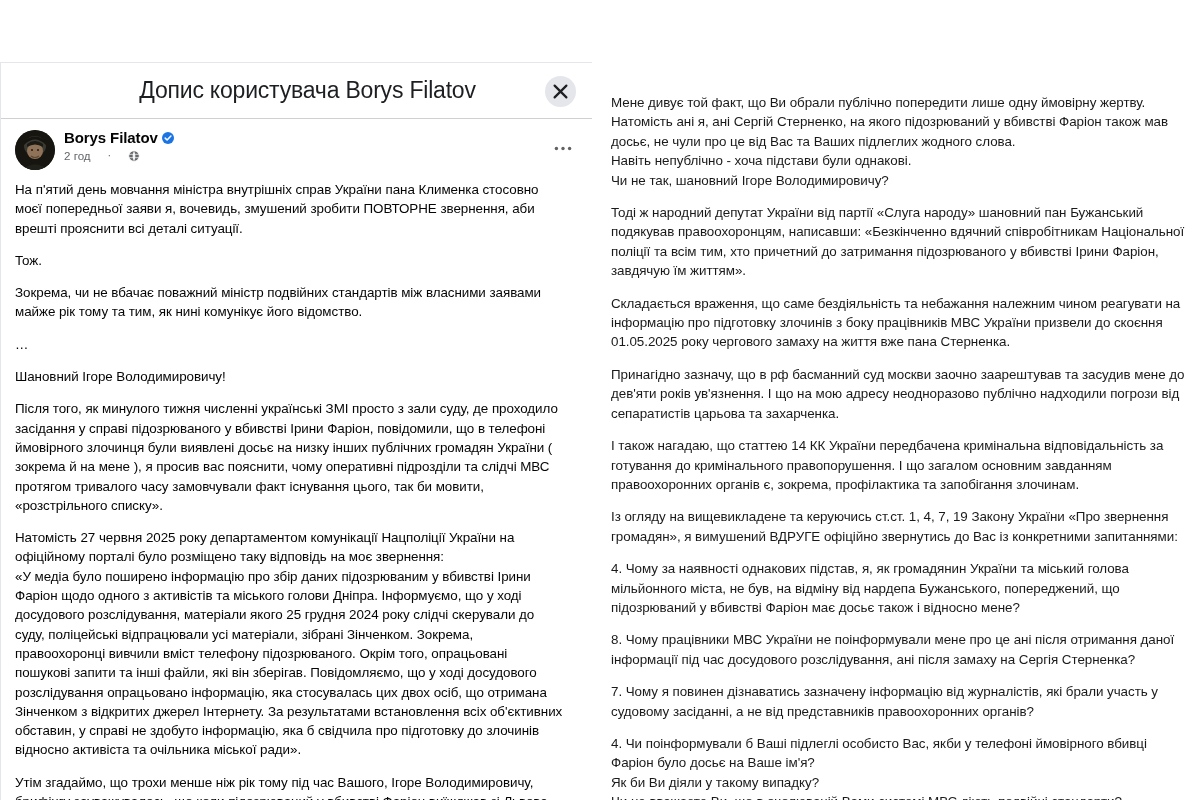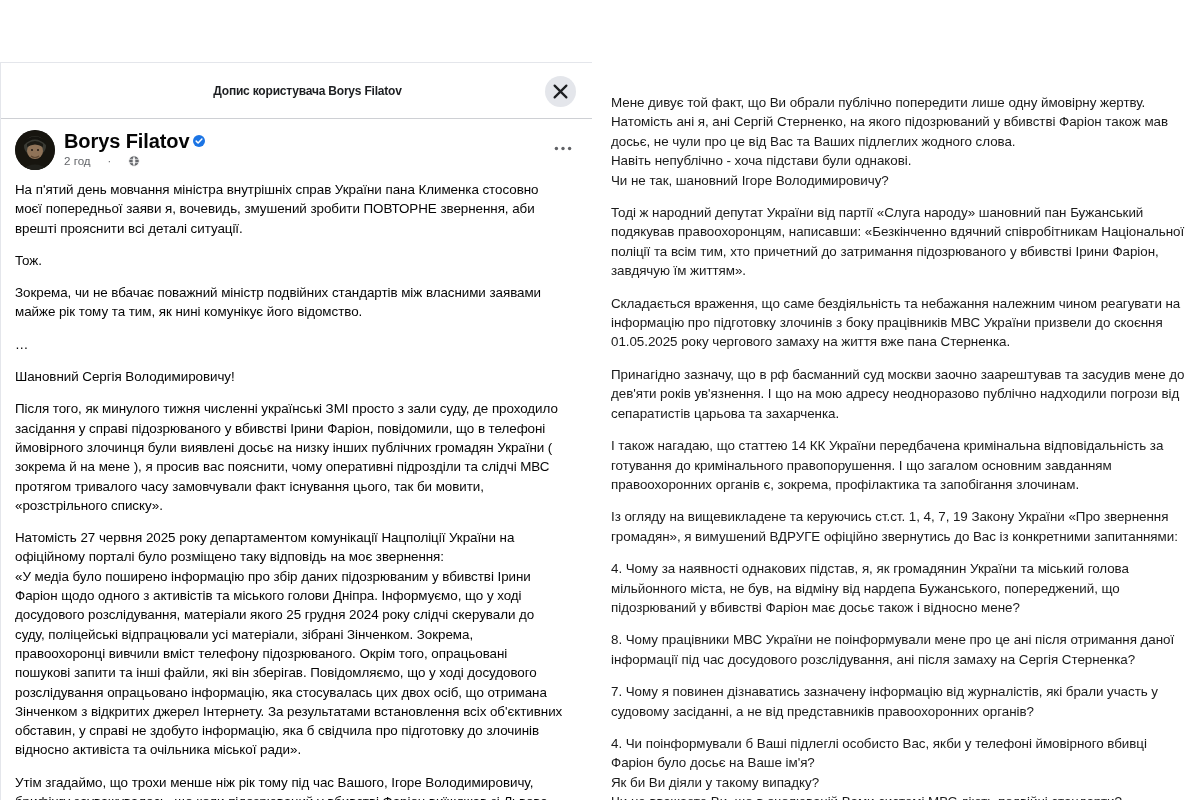--- a/index.html
+++ b/index.html
@@ -42,22 +42,22 @@
     position: relative;
     height: 56px;
     border-bottom: 1px solid #ced0d4;
     display: flex;
     align-items: center;
     justify-content: center;
     box-sizing: border-box;
   }
 
   .fb-dialog-title {
-    font-size: 12px;
-    font-weight: bold;
+    font-size: 23px;
+    font-weight: normal;
     letter-spacing: -0.2px;
     color: #1c1e21;
     text-align: right;
     padding-left: 22px;
   }
 
   .fb-close-btn {
     position: absolute;
     right: 16px;
     top: 13px;
@@ -104,21 +104,21 @@
     line-height: 1.1;
   }
 
   .fb-author-row {
     display: flex;
     align-items: center;
     gap: 4px;
   }
 
   .fb-author-name {
-    font-size: 20px;
+    font-size: 15px;
     font-weight: bold;
     color: #050505;
     letter-spacing: -0.1px;
   }
 
   .fb-verified {
     display: inline-flex;
     align-items: center;
   }
   .fb-verified svg { display:block; }
@@ -255,21 +255,21 @@
             </svg>
           </span>
         </div>
       </div>
 
       <div class="fb-text">
         <p>На п'ятий день мовчання міністра внутрішніх справ України пана Клименка стосовно моєї попередньої заяви я, вочевидь, змушений зробити ПОВТОРНЕ звернення, аби врешті прояснити всі деталі ситуації.</p>
         <p>Тож.</p>
         <p>Зокрема, чи не вбачає поважний міністр подвійних стандартів між власними заявами майже рік тому та тим, як нині комунікує його відомство.</p>
         <p>…</p>
-        <p>Шановний Сергія Володимировичу!</p>
+        <p>Шановний Ігоре Володимировичу!</p>
         <p>Після того, як минулого тижня численні українські ЗМІ просто з зали суду, де проходило засідання у справі підозрюваного у вбивстві Ірини Фаріон, повідомили, що в телефоні ймовірного злочинця були виявлені досьє на низку інших публічних громадян України ( зокрема й на мене ), я просив вас пояснити, чому оперативні підрозділи та слідчі МВС протягом тривалого часу замовчували факт існування цього, так би мовити, «розстрільного списку».</p>
         <p>Натомість 27 червня 2025 року департаментом комунікації Нацполіції України на офіційному порталі було розміщено таку відповідь на моє звернення:
 «У медіа було поширено інформацію про збір даних підозрюваним у вбивстві Ірини Фаріон щодо одного з активістів та міського голови Дніпра.  Інформуємо, що у ході досудового розслідування, матеріали якого 25 грудня 2024 року слідчі скерували до суду, поліцейські відпрацювали усі матеріали, зібрані Зінченком. Зокрема, правоохоронці вивчили вміст телефону підозрюваного. Окрім того, опрацьовані пошукові запити та інші файли, які він зберігав. Повідомляємо, що у ході досудового розслідування опрацьовано інформацію, яка стосувалась цих двох осіб, що отримана Зінченком з відкритих джерел Інтернету. За результатами встановлення всіх об'єктивних обставин, у справі не здобуто інформацію, яка б свідчила про підготовку до злочинів відносно активіста та очільника міської ради».</p>
         <p>Утім згадаймо, що трохи менше ніж рік тому під час Вашого, Ігоре Володимировичу, брифінгу зауважувалось, що коли підозрюваний у вбивстві Фаріон виїжджав зі Львова, то вже можливо готував наступну акцію.
 Адже, як було вказано, шукав інформацію про засідання обласних рад тощо. Зокрема Ви ОСОБИСТО сказали: «Ми вам показали його «пошукову табличку». Я можу вам одне прізвище відкрити. Наступний, кого він дивився, це Макс Бужанский».</p>
       </div>
 
     </div>
   </div>
 

